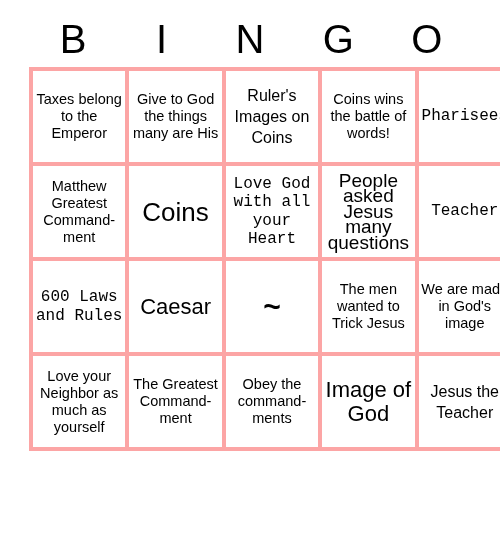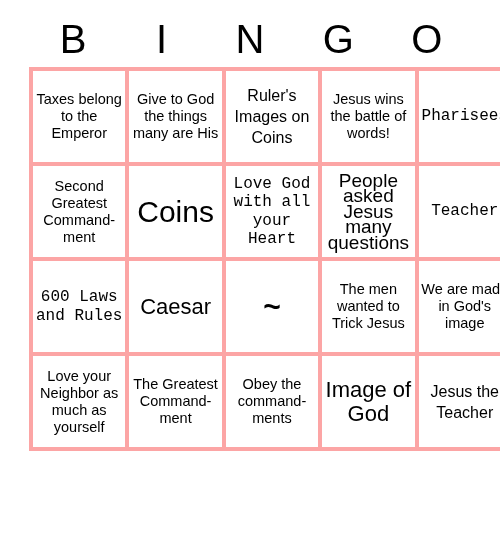--- a/index.html
+++ b/index.html
@@ -50,21 +50,21 @@
     vertical-align: middle;
     overflow: hidden;
     word-wrap: break-word;
     color: #000000;
   }
   .sz-xs { font-size: 19px; line-height: 15.5px; }
   .sz-sm { font-size: 14.5px; line-height: 17px; }
   .sz-md { font-size: 16px; line-height: 18.5px; font-family: Liberation Mono, monospace; }
   .sz-lg { font-size: 16px; line-height: 21px; }
   .sz-xl { font-size: 22px; line-height: 24px; }
-  .sz-xxl { font-size: 30px; line-height: 28px; }
+  .sz-xxl { font-size: 26px; line-height: 28px; }
   .free-space {
     font-size: 30px;
     line-height: 30px;
     font-weight: 700;
   }
 </style>
 </head>
 <body>
 
 <div id="card">
@@ -76,25 +76,25 @@
     <div class="header-letter">G</div>
     <div class="header-letter">O</div>
   </div>
 
   <table id="grid">
     <tbody>
       <tr>
         <td class="sz-sm">Taxes belong to the Emperor</td>
         <td class="sz-sm">Give to God the things many are His</td>
         <td class="sz-lg">Ruler's Images on Coins</td>
-        <td class="sz-sm">Jesus wins the battle of words!</td>
+        <td class="sz-sm">Coins wins the battle of words!</td>
         <td class="sz-md">Pharisees</td>
       </tr>
       <tr>
-        <td class="sz-sm">Second Greatest Command-ment</td>
+        <td class="sz-sm">Matthew Greatest Command-ment</td>
         <td class="sz-xxl">Coins</td>
         <td class="sz-md">Love God with all your Heart</td>
         <td class="sz-xs">People asked Jesus many questions</td>
         <td class="sz-md">Teacher</td>
       </tr>
       <tr>
         <td class="sz-md">600 Laws and Rules</td>
         <td class="sz-xl">Caesar</td>
         <td class="free-space">~</td>
         <td class="sz-sm">The men wanted to Trick Jesus</td>

